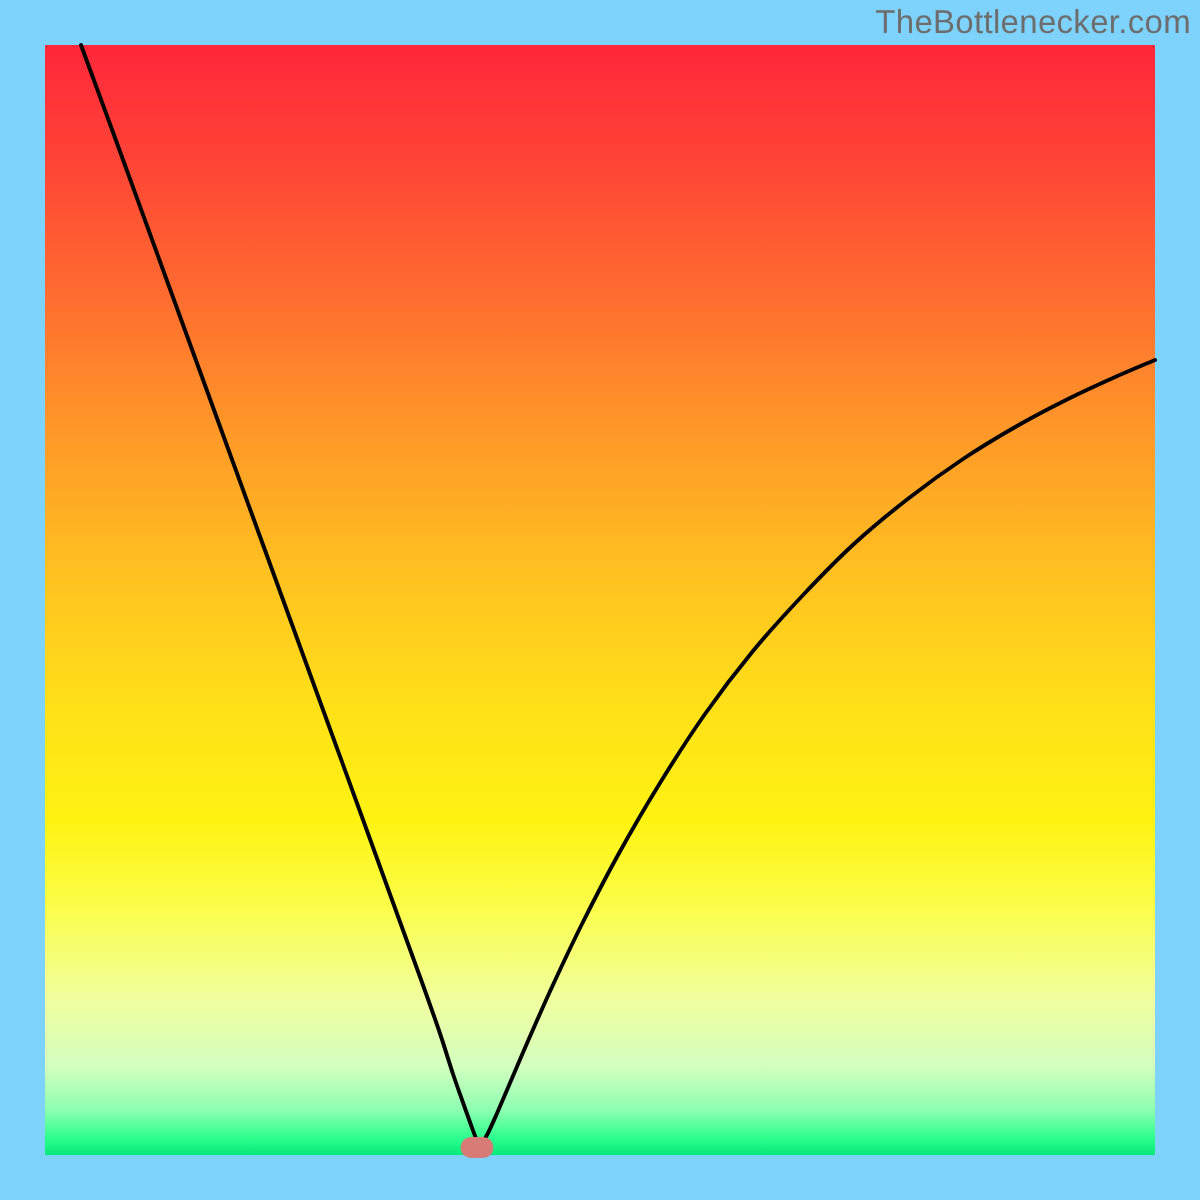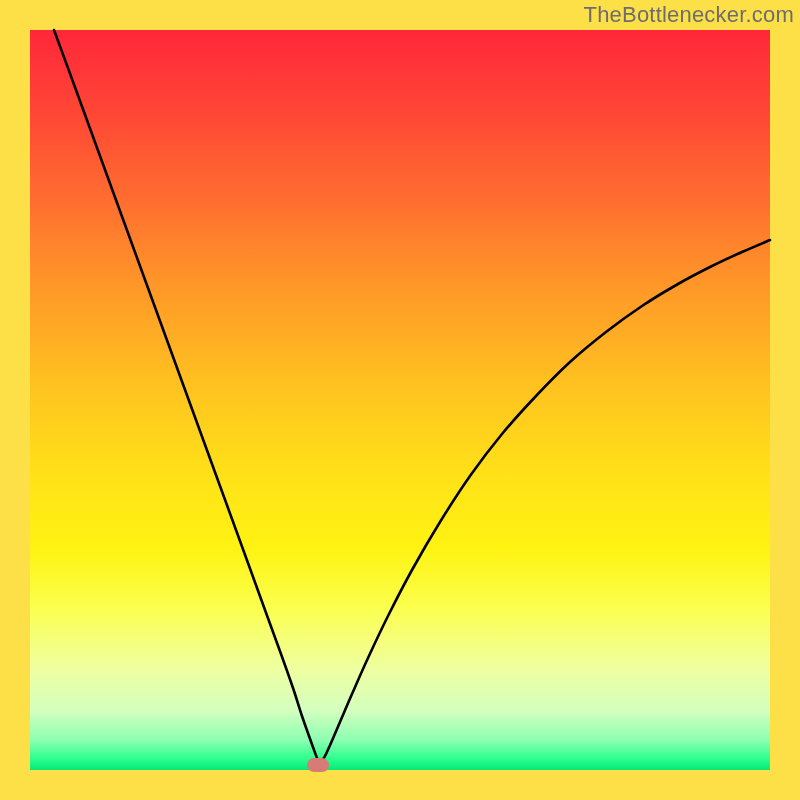--- a/index.html
+++ b/index.html
@@ -1,21 +1,21 @@
 <!DOCTYPE html>
 <html><head>
 <meta charset="utf-8">
 <style>
   * { margin: 0; padding: 0; box-sizing: border-box; }
   html, body { width: 800px; height: 800px; overflow: hidden; background: #000; }
   .frame {
     position: relative;
     width: 800px;
     height: 800px;
-    background: #fde047;
+    background: #7dd3fc;
     text-align: right;
   }
   .plot-area {
     position: absolute;
     left: 30px;
     top: 30px;
     width: 740px;
     height: 740px;
     background: linear-gradient(to bottom,
       #ff273a 0%,

